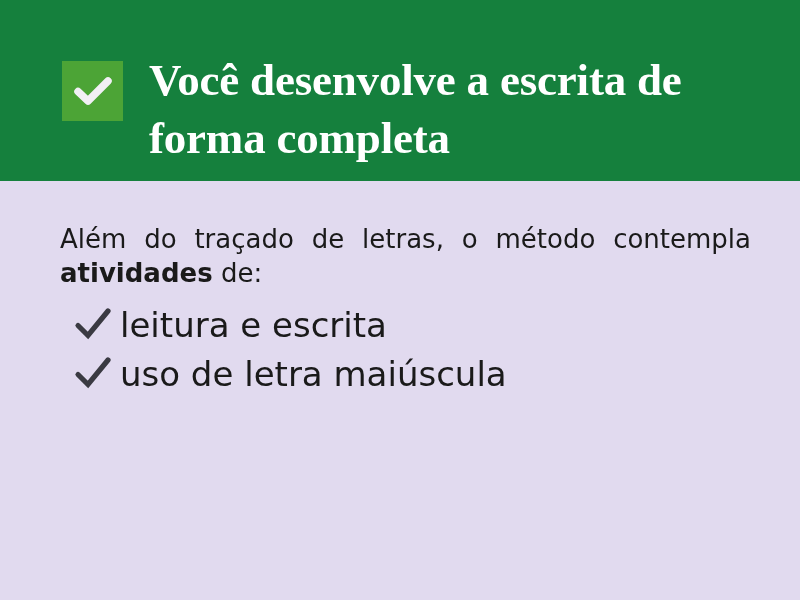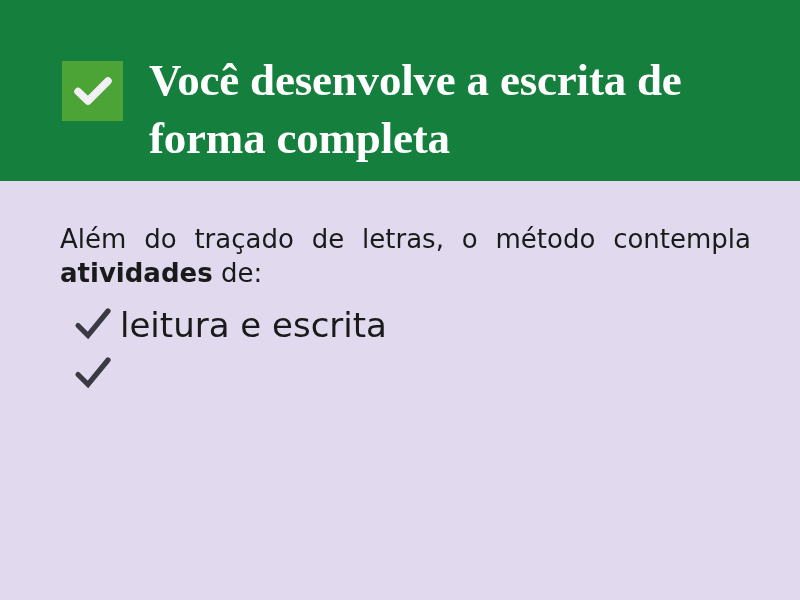--- a/index.html
+++ b/index.html
@@ -163,17 +163,18 @@
       <li class="list-item">
         <svg class="item-check" viewBox="0 0 38 38" xmlns="http://www.w3.org/2000/svg" aria-hidden="true">
           <path d="M4 20.5 L14 30.5 L34 6" fill="none" stroke="#3a3a42" stroke-width="5.2" stroke-linecap="round" stroke-linejoin="miter"></path>
         </svg>
         <span class="item-label">leitura e escrita</span>
       </li>
       <li class="list-item">
         <svg class="item-check" viewBox="0 0 38 38" xmlns="http://www.w3.org/2000/svg" aria-hidden="true">
           <path d="M4 20.5 L14 30.5 L34 6" fill="none" stroke="#3a3a42" stroke-width="5.2" stroke-linecap="round" stroke-linejoin="miter"></path>
         </svg>
+        <span class="item-label">uso de letra maiúscula</span>
       </li>
     </ul>
 
   </div>
 </div>
 
 </body></html>

